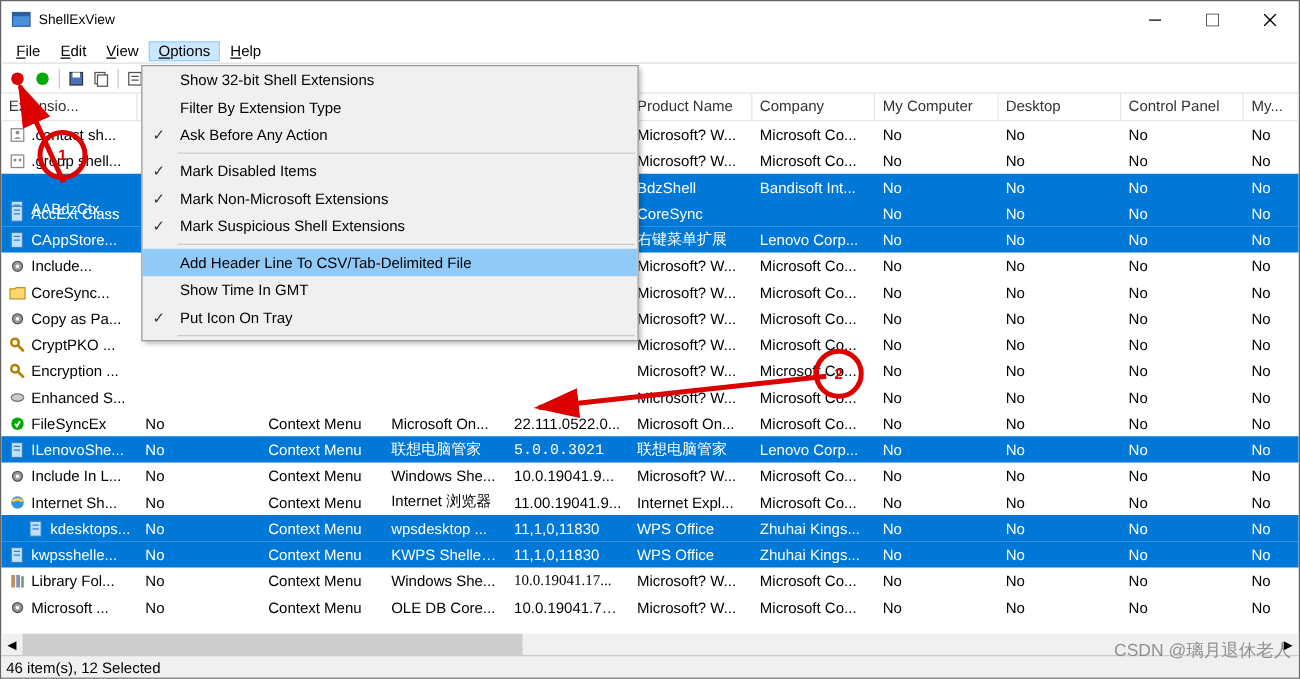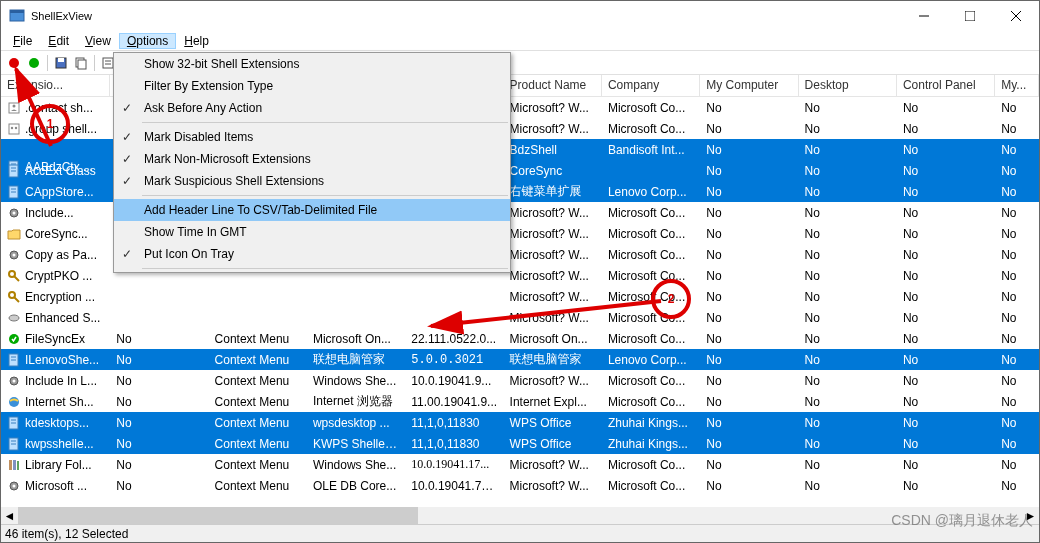--- a/index.html
+++ b/index.html
@@ -428,21 +428,21 @@
       <div class="cell" style="width: 99px;">Internet 浏览器</div>
       <div class="cell" style="width: 99px;">11.00.19041.9...</div>
       <div class="cell" style="width: 99px;">Internet Expl...</div>
       <div class="cell" style="width: 99px;">Microsoft Co...</div>
       <div class="cell" style="width: 99px;">No</div>
       <div class="cell" style="width: 99px;">No</div>
       <div class="cell" style="width: 99px;">No</div>
       <div class="cell" style="width: 44px;">No</div>
     </div>
     <div class="row sel">
-      <div class="cell c0" style="width: 110px;">
+      <div class="cell c0" style="width: 110px; justify-content: flex-end;">
         <svg class="ricon" viewBox="0 0 14 14">
           <rect x="2" y="1" width="9" height="12" fill="#bde0ff" stroke="#3a80c0"></rect>
           <line x1="4" y1="4" x2="9" y2="4" stroke="#3a80c0"></line>
           <line x1="4" y1="7" x2="9" y2="7" stroke="#3a80c0"></line>
         </svg>
         <span>kdesktops...</span>
       </div>
       <div class="cell" style="width: 99px;">No</div>
       <div class="cell" style="width: 99px;">Context Menu</div>
       <div class="cell" style="width: 99px;">wpsdesktop ...</div>

